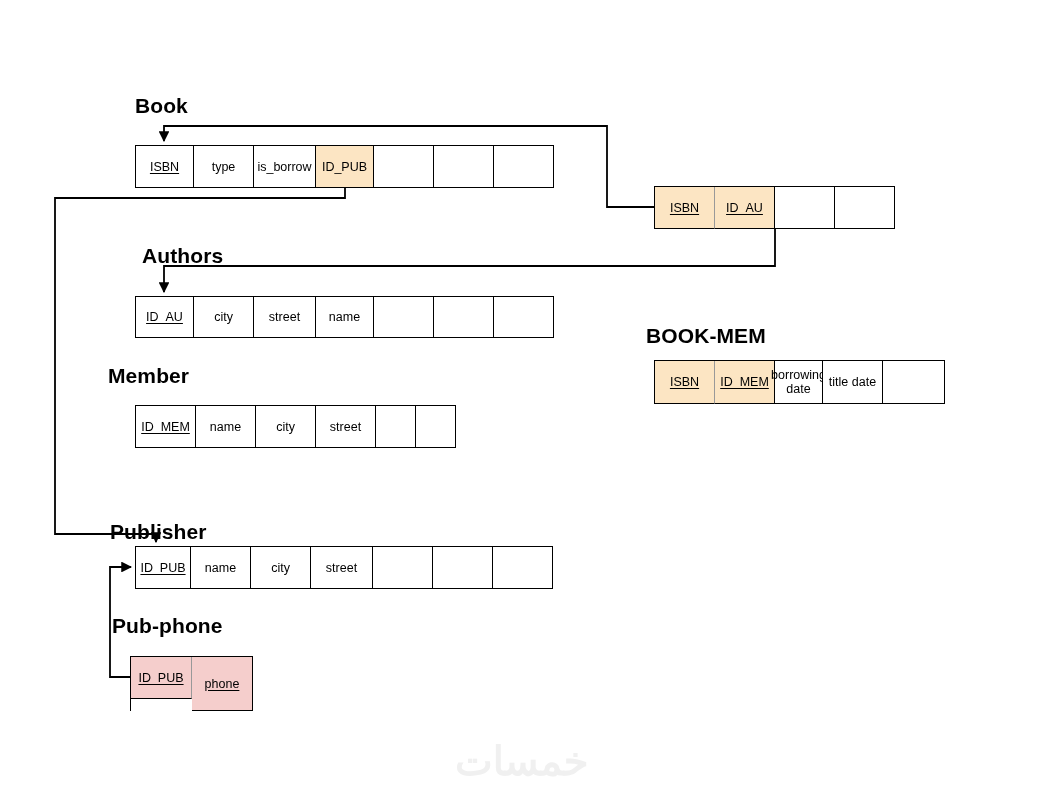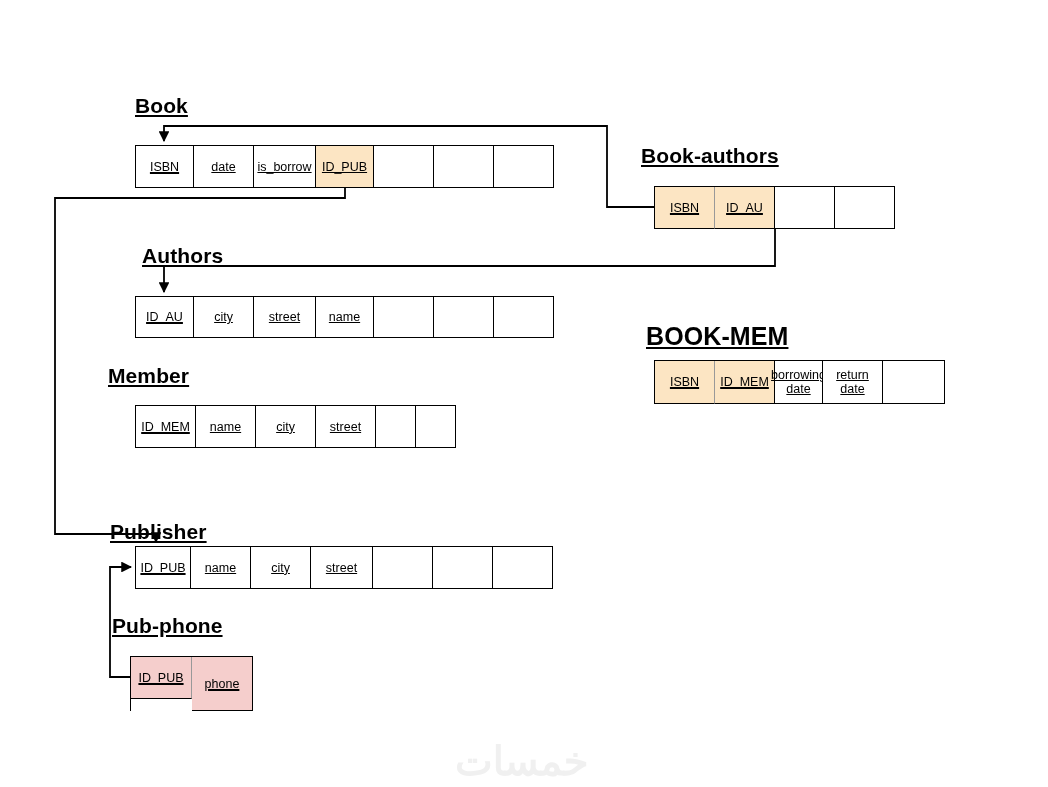--- a/index.html
+++ b/index.html
@@ -27,32 +27,31 @@
     left: 0; top: 0;
     width: 1048px;
     height: 787px;
     pointer-events: none;
     z-index: 1;
   }
   
   .entity {
     position: absolute;
     z-index: 2;
-    text-decoration: underline;
   }
   .entity-title {
     font-weight: bold;
     font-size: 21px;
     line-height: 24px;
     letter-spacing: 0.1px;
     white-space: nowrap;
     color: #000000;
   }
   .entity-title.small-caps-title {
-    font-size: 25px;
+    font-size: 21px;
   }
   .row {
     display: flex;
     border-left: 1.6px solid #000000;
     border-top: 1.6px solid #000000;
     background: #ffffff;
     width: max-content;
   }
   .cell {
     border-right: 1.6px solid #000000;
@@ -127,43 +126,40 @@
 
   <div class="entity" style="left:135px; top:94px;">
     <div class="entity-title">Book</div>
   </div>
   <div class="entity" style="left:135px; top:145px;">
     <div class="row">
       <div class="cell pk" style="width:58px;height:42px;">
         <span class="label">ISBN</span>
       </div>
       <div class="cell" style="width:60px;height:42px;">
-        <span class="label">date</span>
+        <span class="label">type</span>
       </div>
       <div class="cell" style="width:62px;height:42px;">
         <span class="label">is_borrow</span>
       </div>
       <div class="cell fill-beige" style="width:58px;height:42px;">
         <span class="label">ID_PUB</span>
       </div>
       <div class="cell" style="width:60px;height:42px;">
         <span class="label"></span>
       </div>
       <div class="cell" style="width:60px;height:42px;">
         <span class="label"></span>
       </div>
       <div class="cell" style="width:60px;height:42px;">
         <span class="label"></span>
       </div>
     </div>
   </div>
 
-  <div class="entity" style="left:641px; top:144px;">
-    <div class="entity-title">Book-authors</div>
-  </div>
   <div class="entity" style="left:654px; top:186px;">
     <div class="row">
       <div class="cell pk fill-beige thin-border" style="width:60px;height:42px;">
         <span class="label">ISBN</span>
       </div>
       <div class="cell pk fill-beige" style="width:60px;height:42px;">
         <span class="label">ID_AU</span>
       </div>
       <div class="cell" style="width:60px;height:42px;">
         <span class="label"></span>
@@ -211,21 +207,21 @@
       <div class="cell pk fill-beige thin-border" style="width:60px;height:43px;">
         <span class="label">ISBN</span>
       </div>
       <div class="cell pk fill-beige" style="width:60px;height:43px;">
         <span class="label">ID_MEM</span>
       </div>
       <div class="cell" style="width:48px;height:43px;">
         <span class="label">borrowing date</span>
       </div>
       <div class="cell" style="width:60px;height:43px;">
-        <span class="label">return date</span>
+        <span class="label">title date</span>
       </div>
       <div class="cell" style="width:62px;height:43px;">
         <span class="label"></span>
       </div>
     </div>
   </div>
 
   <div class="entity" style="left:108px; top:364px;">
     <div class="entity-title">Member</div>
   </div>

